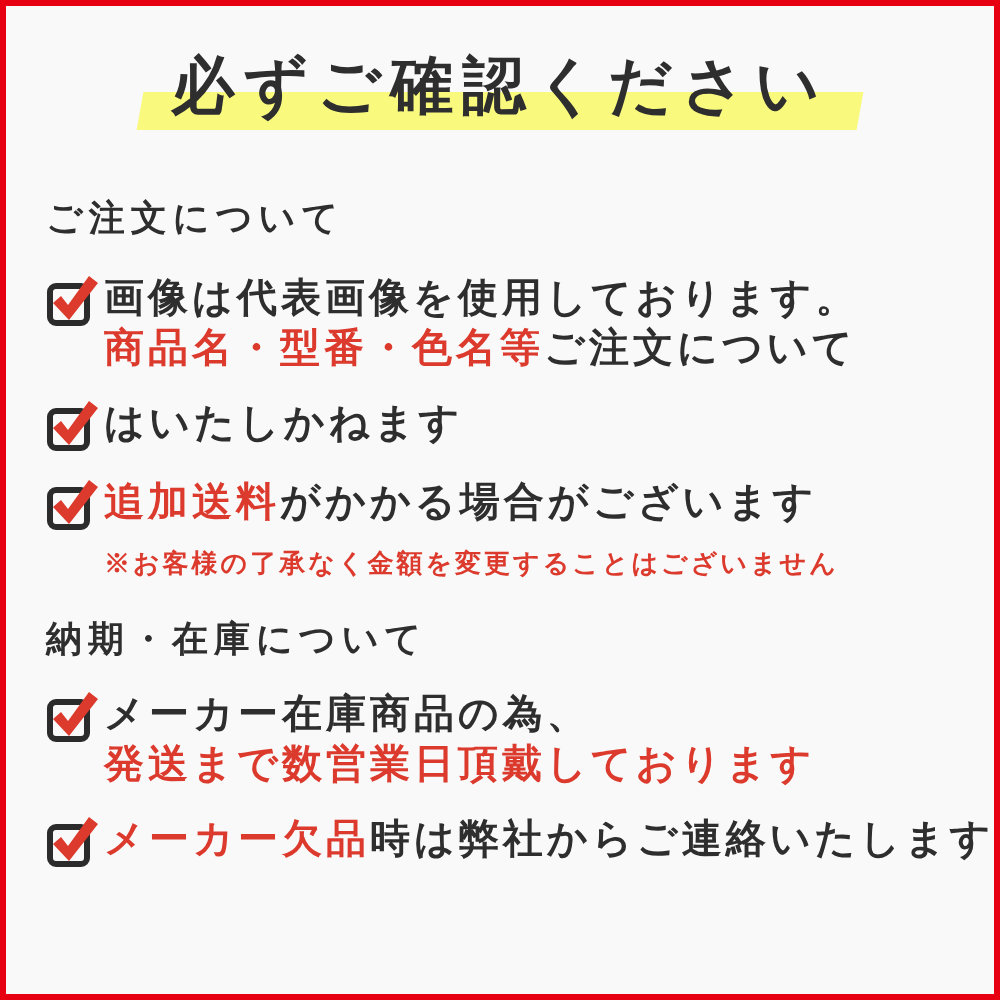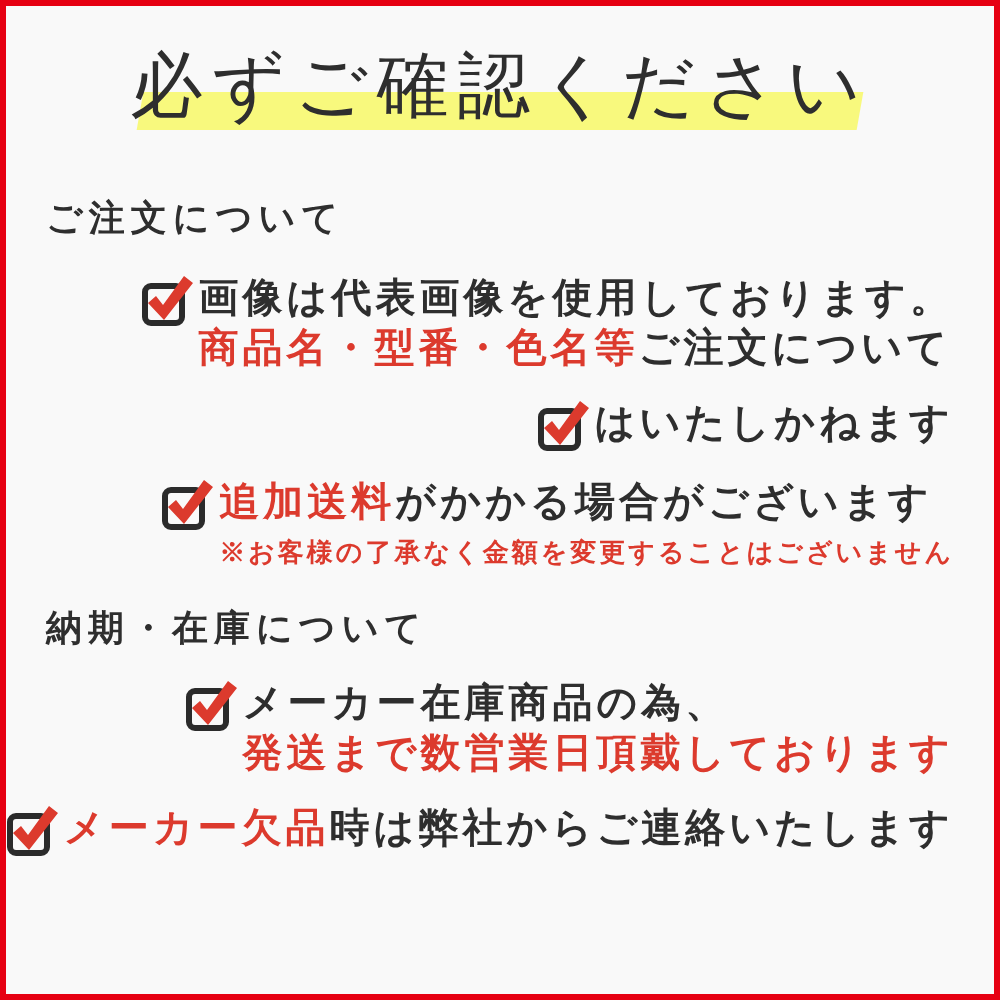--- a/index.html
+++ b/index.html
@@ -33,43 +33,42 @@
     left:calc(50% - 360px);
     width:720px;
     height:38px;
     background:var(--highlight-yellow);
     transform:skewX(-10deg);
     z-index:0;
   }
   .title-text{
     position:relative;
     z-index:1;
-    font-size:72px;
-    font-weight:400;
+    font-size:63px;
+    font-weight:700;
     letter-spacing:9px;
     line-height:100px;
     white-space:nowrap;
   }
 
   
   h2.section-heading{
     font-size:36px;
     font-weight:700;
     letter-spacing:6px;
     line-height:60px;
     white-space:nowrap;
   }
   .section + .section{margin-top:26px;}
   .section:nth-of-type(2) h2.section-heading{line-height:64px;}
 
   .item{
     display:flex;
     align-items:flex-start;
     margin-top:25px;
-    justify-content:flex-end;
   }
   .section:nth-of-type(2) .item:first-of-type{margin-top:18px;}
   .checkbox{
     flex:0 0 56px;
     width:56px;height:52px;
     margin-top:2px;
   }
   .checkbox svg{display:block;width:56px;height:52px;}
   .item-text{margin-left:2px;}
   .line{
@@ -79,21 +78,21 @@
     line-height:50px;
     white-space:nowrap;
   }
   .seg.dark{color:var(--text-dark);}
   .seg.red{color:var(--accent-red);}
   .note{
     font-size:26px;
     font-weight:600;
     letter-spacing:3px;
     line-height:34px;
-    margin-top:9px;
+    margin-top:20px;
     color:var(--accent-red);
     white-space:nowrap;
   }
 </style>
 </head>
 <body>
 
 <main>
   <div class="title-wrap">
     <span class="title-hl"></span>

